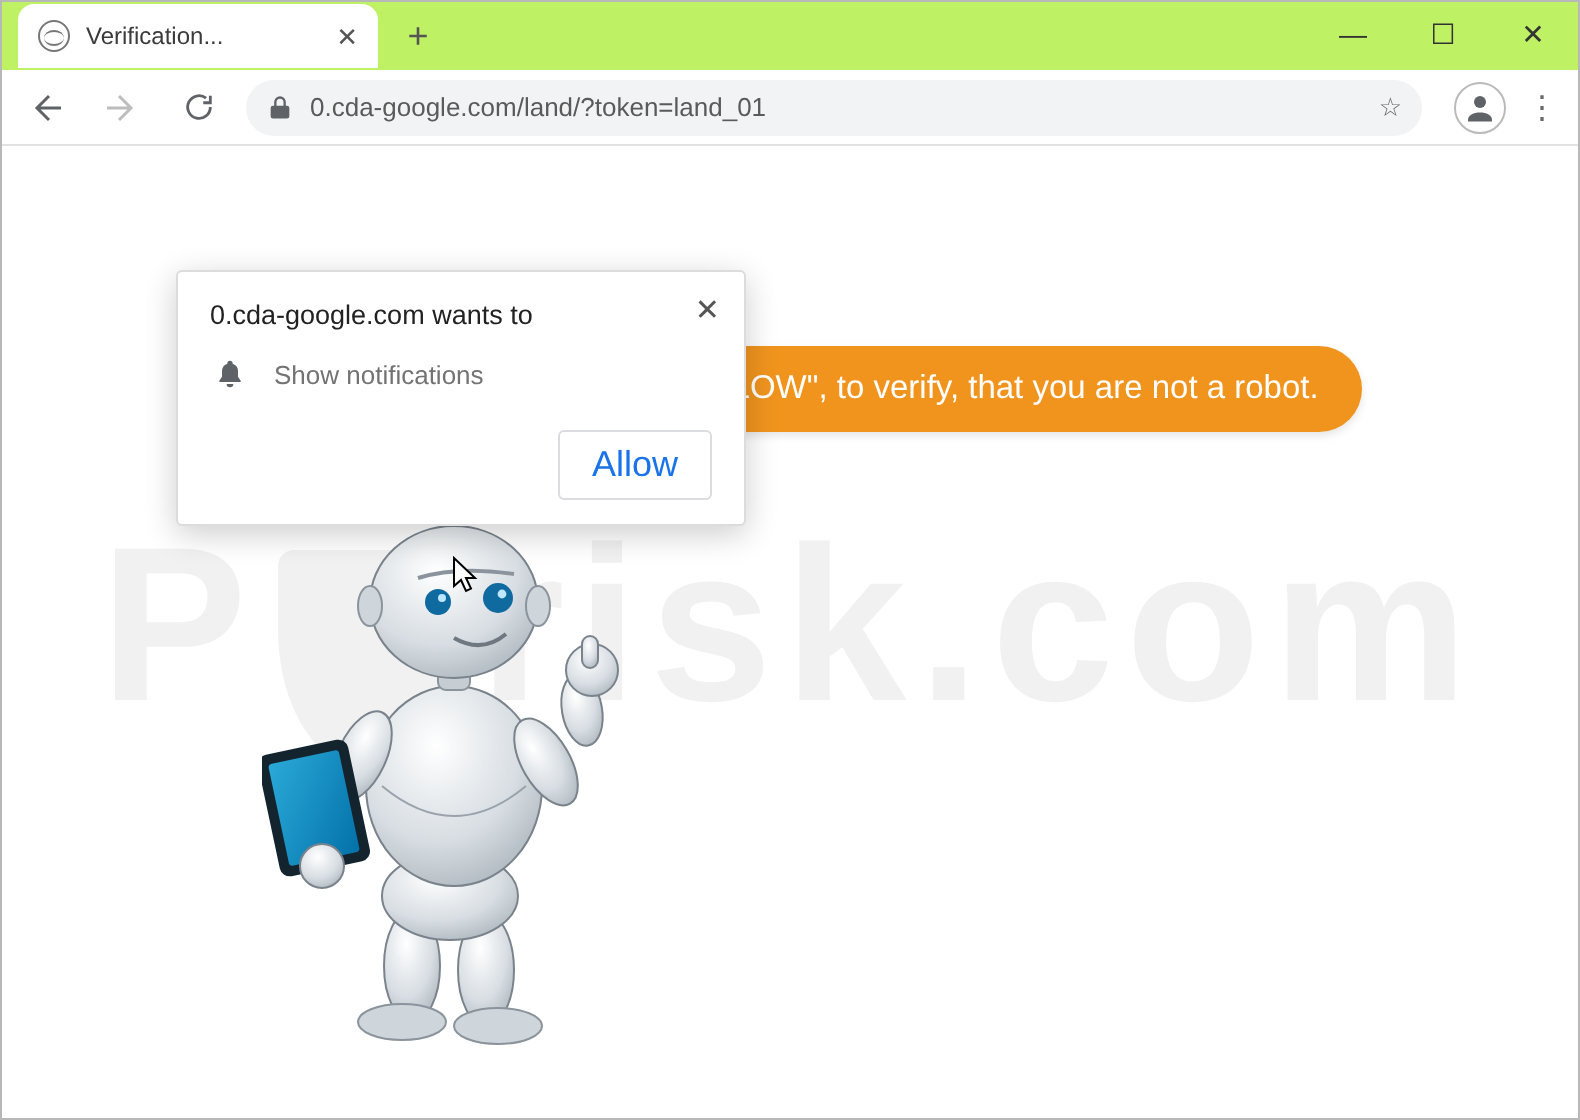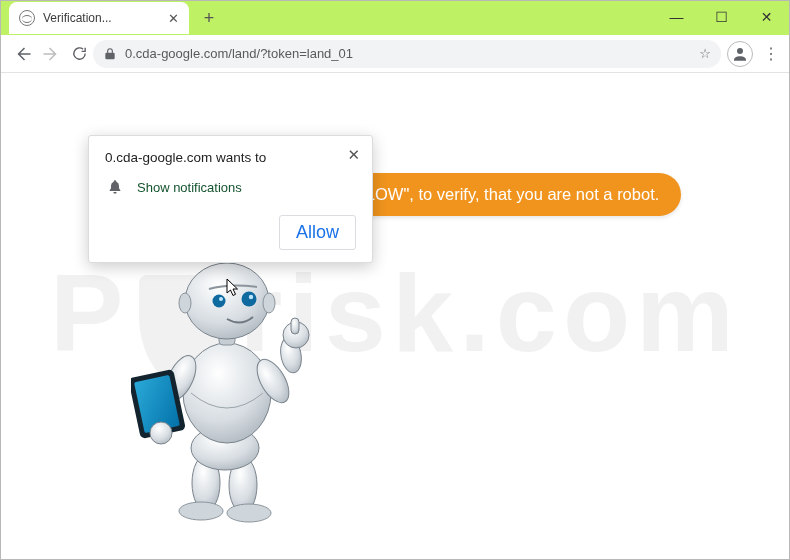--- a/index.html
+++ b/index.html
@@ -47,21 +47,21 @@
     position:absolute; top:0; right:0; display:flex;
   }
   .winctrls div {
     width:45px; height:32px; display:flex; align-items:center; justify-content:center;
     color:#333; font-size:14px;
   }
   
   .toolbar {
     height: 38px; background:#fff;
     border-bottom:1px solid #e2e2e2;
-    display:flex; align-items:center; padding:0 8px; gap:0;
+    display:flex; align-items:center; padding:0 8px; gap:10px;
   }
   .navbtn {
     width:28px; height:28px; display:flex; align-items:center; justify-content:center;
     color:#6b6b6b; border-radius:50%;
   }
   .navbtn.disabled { color:#bdbdbd; }
   .omnibox {
     flex:1; height:28px; border-radius:14px;
     background:#f1f3f4; display:flex; align-items:center;
     padding:0 10px; gap:8px; font-size:13px; color:#5a5a5a;
@@ -109,21 +109,21 @@
   }
   
   .perm {
     position:absolute; left:87px; top:62px; width:285px;
     background:#fff; border:1px solid #dcdcdc; border-radius:3px;
     box-shadow:0 4px 16px rgba(0,0,0,0.2);
     padding:14px 16px 12px 16px;
   }
   .perm .ptitle { font-size:13.5px; color:#222; margin-bottom:14px; }
   .perm .pclose { position:absolute; top:10px; right:12px; color:#555; font-size:15px;}
-  .perm .prow { display:flex; align-items:center; gap:14px; font-size:13px; color:#14532d; margin-bottom:20px; padding-left:2px;}
+  .perm .prow { display:flex; align-items:center; gap:14px; font-size:13px; color:#737373; margin-bottom:20px; padding-left:2px;}
   .perm .bell { color:#5f6368; }
   .perm .pbtns { display:flex; justify-content:flex-end; gap:8px; }
   .perm .pbtn {
     border:1px solid #dadce0; background:#fff; color:#1a73e8;
     font-size:18px; padding:6px 16px; border-radius:3px;
   }
   
   .cursor { position:absolute; left:225px; top:205px; }
   
   svg { display:block; }

